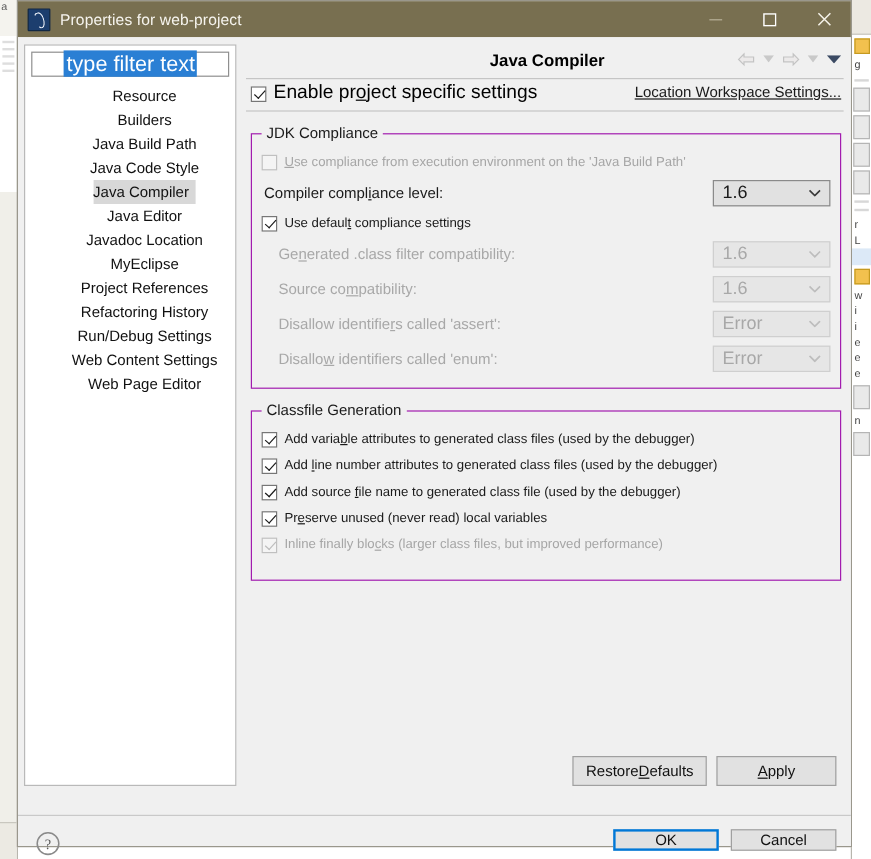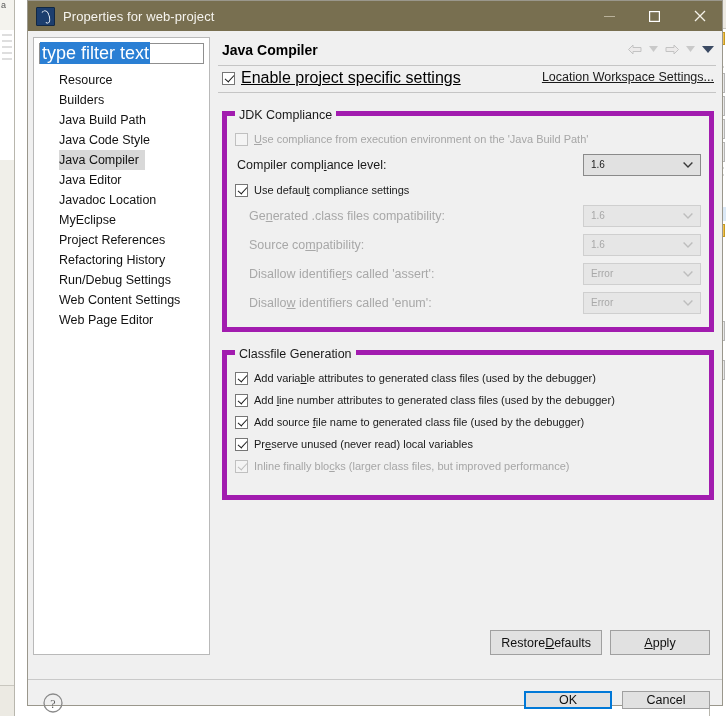--- a/index.html
+++ b/index.html
@@ -62,25 +62,26 @@
     padding-left: 2px; white-space: nowrap; overflow: hidden;
   }
   .bg-right .rsel { background:#dce9f7; }
   .bg-right .rbox {
     height: 18px; margin: 3px 1px; border: 1px solid #b5b5b5; background:#e9e9e9;
   }
 
   
   .dialog {
     position: absolute;
-    left: 27px; top: 0;
+    left: 14px; top: 0;
     width: 696px; height: 706px;
     background: #f0f0f0;
     border: 1px solid #9a978c;
     box-sizing: border-box;
+    text-align: center;
   }
 
   
   .titlebar {
     position: relative;
     height: 30px;
     background: #786f50;
     display: flex;
     align-items: center;
     box-sizing: border-box;
@@ -200,39 +201,38 @@
     position: absolute; left: 0; right: 0; top: 28px;
     height: 1px; background: #c5c5c5;
   }
 
   .enable-row {
     position: relative;
     height: 26px;
     padding-left: 4px;
     display: flex;
     align-items: center;
-    text-decoration: underline;
   }
   .ws-link {
     position: absolute; right: 2px; top: 5px;
     font-size: 12.5px;
     color: #1a1a1a;
     text-decoration: underline;
     cursor: pointer;
   }
   .enable-sep {
     position: absolute; left: 0; right: 0; top: 55px;
     height: 1px; background: #c5c5c5;
   }
 
   
   .group {
     position: relative;
     margin: 12px 2px 0 4px;
-    border: 5px solid #a21caf;
+    border: 1px solid #a21caf;
     background: #f0f0f0;
     padding: 12px 8px 10px 8px;
   }
   .group-title {
     position: absolute;
     top: -8px; left: 8px;
     background: #f0f0f0;
     padding: 0 4px;
     font-size: 12.5px;
     color: #1a1a1a;
@@ -275,26 +275,26 @@
     height: 29px;
     font-size: 12.5px;
     color: #1a1a1a;
     position: relative;
   }
   .combo-row.disabled .combo-label { color: #a8a8a8; }
   .combo-label { padding-left: 2px; }
   .combo {
     position: absolute;
     right: 0;
-    width: 118px; height: 22px;
+    width: 98px; height: 22px;
     border: 1px solid #8a8a8a;
     background: #e1e1e1;
     box-sizing: border-box;
     display: flex; align-items: center;
-    font-size: 10px;
+    font-size: 15px;
     color: #1a1a1a;
   }
   .combo.disabled {
     border-color: #cfcfcf;
     background: #e6e6e6;
     color: #a8a8a8;
   }
   .combo-val { padding-left: 7px; }
   .combo-arrow {
     position: absolute; right: 7px; top: 0; bottom: 0;
@@ -503,21 +503,21 @@
               </span>
             </span>
           </div>
 
           <div class="cb-row">
             <span class="cbox checked"></span>
             <span><span>Use defaul</span><u>t</u><span> compliance settings</span></span>
           </div>
 
           <div class="combo-row disabled">
-            <span class="combo-label indent-1"><span>Ge</span><u>n</u><span>erated .class files compatibility:</span></span>
+            <span class="combo-label indent-1"><span>Ge</span><u>n</u><span>erated .class filter compatibility:</span></span>
             <span class="combo disabled">
               <span class="combo-val">1.6</span>
               <span class="combo-arrow">
                 <svg width="10" height="6" viewBox="0 0 10 6">
                     <path d="M0.6 0.6 L5 5 L9.4 0.6" stroke="#bdbdbd" stroke-width="1.4" fill="none"></path>
                   </svg>
               </span>
             </span>
           </div>
 

